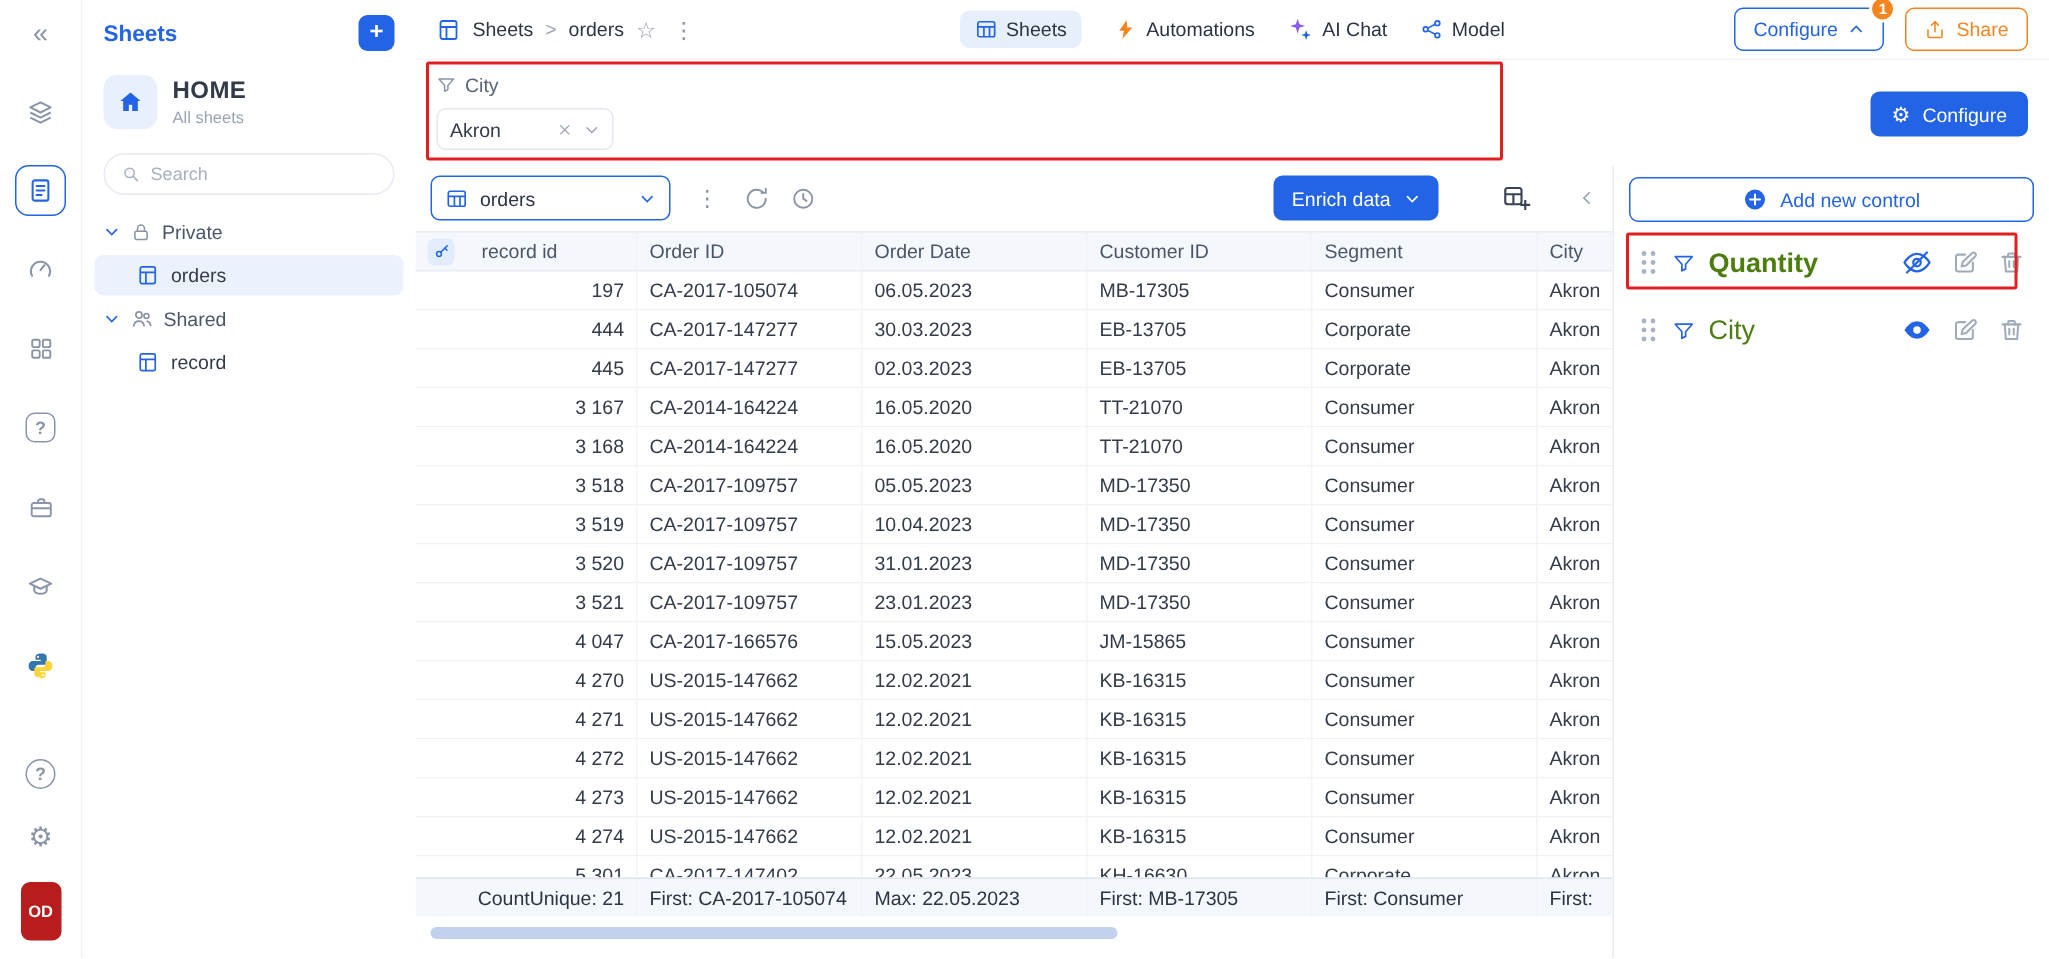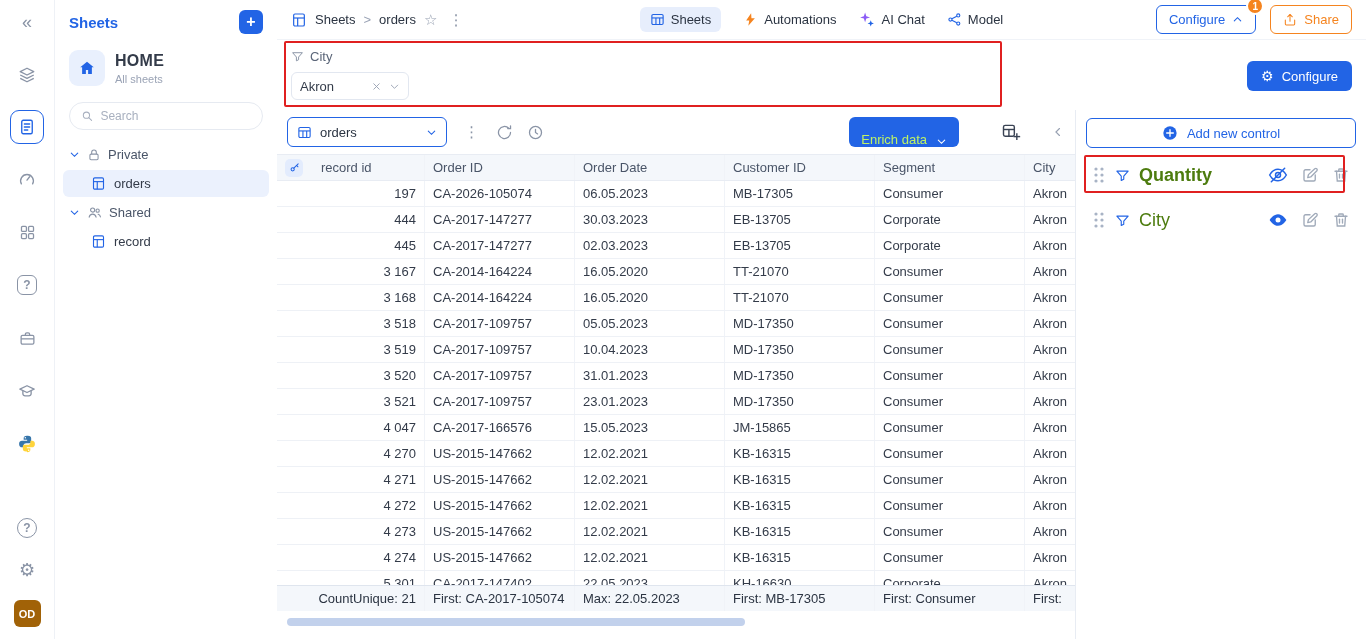--- a/index.html
+++ b/index.html
@@ -10,21 +10,21 @@
 
   
   .rail { position:absolute; left:0; top:0; bottom:0; width:55px; background:#fff; border-right:1px solid #EEF1F6;
           display:flex; flex-direction:column; align-items:center; padding:10px 0 12px; gap:29px; z-index:5; }
   .rail-btn { width:24px; height:24px; display:flex; align-items:center; justify-content:center; color:#8A94A6; cursor:pointer; }
   .rail-btn.active { width:34px; height:34px; border:1.5px solid #2264E5; border-radius:9px; color:#2264E5; margin:-6px 0; }
   .glyph { font-size:18px; line-height:1; }
   .qsq { width:20px; height:20px; border:1.8px solid currentColor; border-radius:6px; display:flex; align-items:center; justify-content:center; font-size:12px; font-weight:700; }
   .qcirc { width:20px; height:20px; border:1.8px solid currentColor; border-radius:50%; display:flex; align-items:center; justify-content:center; font-size:12px; font-weight:700; }
   .rail-bottom { margin-top:auto; display:flex; flex-direction:column; align-items:center; gap:18px; }
-  .avatar { width:27px; height:27px; background:#a16207; color:#fff; border-radius:6px; font-size:11px; font-weight:700;
+  .avatar { width:27px; height:39px; background:#b91c1c; color:#fff; border-radius:6px; font-size:11px; font-weight:700;
             display:flex; align-items:center; justify-content:center; cursor:pointer;text-align:right; }
 
   
   .sidebar { position:absolute; left:55px; top:0; bottom:0; width:222px; background:#fff; z-index:4; }
   .sb-header { display:flex; align-items:center; justify-content:space-between; padding:10px 14px 8px; }
   .sb-title { color:#2264E5; font-weight:700; font-size:15px; }
   .sb-add { width:24px; height:24px; background:#2264E5; border-radius:6px; color:#fff; font-size:16px; font-weight:700;
             display:flex; align-items:center; justify-content:center; cursor:pointer; }
   .sb-home { display:flex; gap:10px; align-items:center; padding:8px 14px; cursor:pointer; }
   .home-ico { width:36px; height:36px; background:#E9F0FD; border-radius:9px; display:flex; align-items:center; justify-content:center; }
@@ -71,22 +71,22 @@
   .btn-configure .glyph { font-size:14px; }
 
   
   .content { position:absolute; top:110px; left:0; right:0; bottom:0; display:flex; }
   .table-area { width:798px; display:flex; flex-direction:column; min-width:0; }
   .toolbar { height:44px; display:flex; align-items:center; gap:14px; padding:0 10px; }
   .sheet-select { width:160px; height:30px; border:1.5px solid #2264E5; border-radius:6px; display:flex; align-items:center;
                   gap:8px; padding:0 9px; cursor:pointer; background:#fff; }
   .sheet-name { flex:1; color:#2B3442; }
   .tool-ico { color:#8A94A6; cursor:pointer; }
-  .btn-enrich { margin-left:auto; height:30px; background:#2264E5; color:#bef264; border-radius:6px; display:flex;
-                align-items:flex-end; gap:9px; padding:0 12px; cursor:pointer; }
+  .btn-enrich { margin-left:auto; height:30px; background:#2264E5; color:#ffffff; border-radius:6px; display:flex;
+                align-items:center; gap:9px; padding:0 12px; cursor:pointer; }
   .tool-dark { color:#3A4354; margin-left:28px; cursor:pointer; }
   .panel-collapse { color:#98A1B2; margin-left:16px; cursor:pointer; }
 
   
   .thead { display:flex; height:27px; background:#F4F7FB; border-top:1px solid #E8ECF3; border-bottom:1px solid #E8ECF3; }
   .tcell { padding:0 8px; line-height:26px; font-size:13px; color:#333B49; border-right:1px solid #F0F3F8; white-space:nowrap; overflow:hidden; }
   .th { color:#4A5568; display:flex; align-items:center; gap:18px; line-height:27px; cursor:pointer; }
   .c0 { width:148px; text-align:right; }
   .c1,.c2,.c3,.c4 { width:150px; }
   .c5 { flex:1; border-right:0; }
@@ -415,21 +415,21 @@
           <div class="tcell th c1">Order ID</div>
           <div class="tcell th c2">Order Date</div>
           <div class="tcell th c3">Customer ID</div>
           <div class="tcell th c4">Segment</div>
           <div class="tcell th c5">City</div>
         </div>
 
         <div class="tbody">
             <div class="trow">
               <div class="tcell c0">197</div>
-              <div class="tcell c1">CA-2026-105074</div>
+              <div class="tcell c1">CA-2017-105074</div>
               <div class="tcell c2">06.05.2023</div>
               <div class="tcell c3">MB-17305</div>
               <div class="tcell c4">Consumer</div>
               <div class="tcell c5">Akron</div>
             </div>
             <div class="trow">
               <div class="tcell c0">444</div>
               <div class="tcell c1">CA-2017-147277</div>
               <div class="tcell c2">30.03.2023</div>
               <div class="tcell c3">EB-13705</div>

